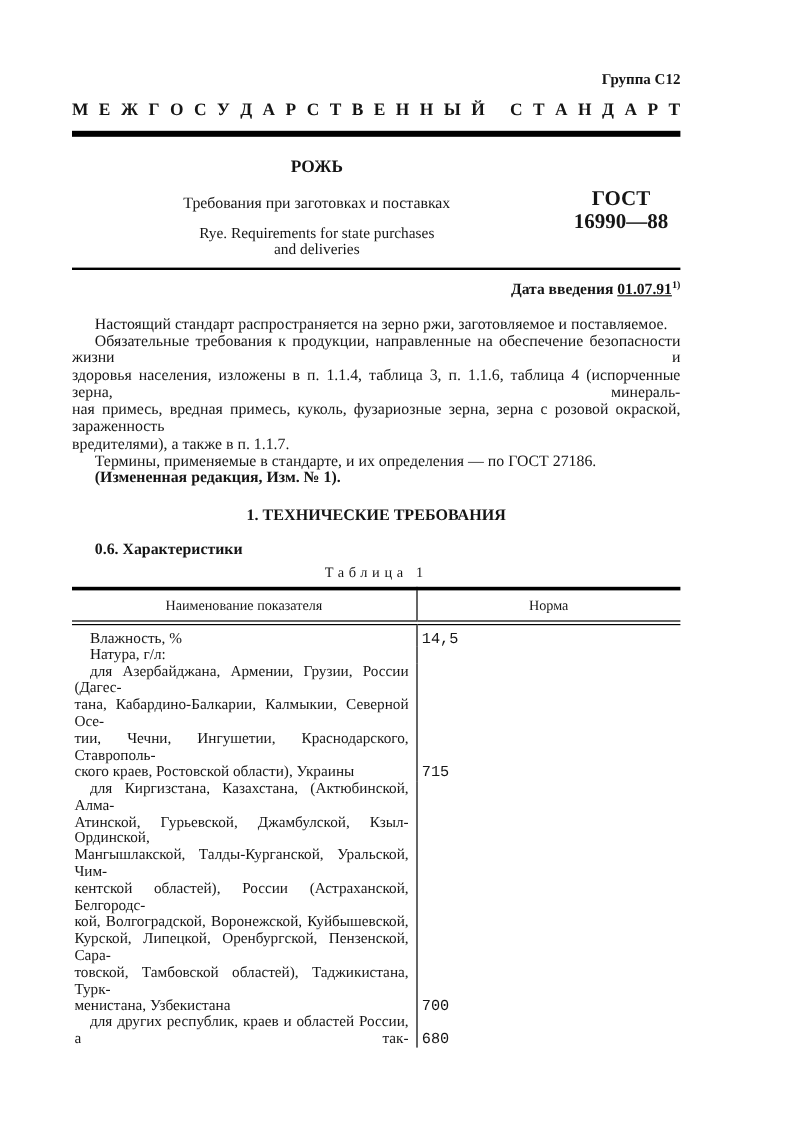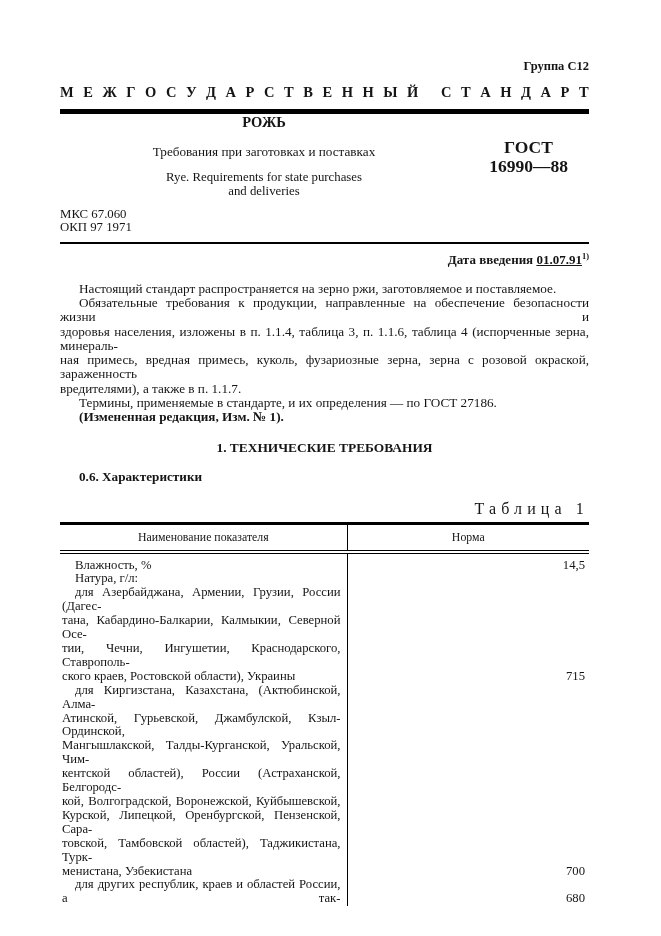--- a/index.html
+++ b/index.html
@@ -1,71 +1,71 @@
 <!DOCTYPE html>
 <html lang="ru"><head>
 <meta charset="utf-8">
 <style>
   html, body { margin: 0; padding: 0; background: #ffffff; }
   .page {
     position: relative;
     width: 661px; height: 936px;
     box-sizing: border-box;
-    padding: 60px 72px 0 60px;
+    padding: 60px 94px 0 60px;
     background: #ffffff;
     font-family: "Liberation Serif", "DejaVu Serif", serif;
     color: #151515;
     overflow: hidden;
   }
   .rule { background: #000; }
   .rule-thick  { height: 4.5px; margin-top: 9px; }
   .rule-med    { height: 2.2px; margin-top: 7px; }
 
   .group-label { text-align: right; font-weight: bold; font-size: 12.5px; line-height: 13px; }
 
   .std-type {
     margin-top: 11px;
     font-weight: bold; font-size: 14.5px; line-height: 16px;
     display: flex; justify-content: space-between;
   }
 
   .title-row { display: flex; }
   .title-left { width: 408px; }
   .title-right { flex: 1 1 auto; text-align: center; font-weight: bold;
-                 font-size: 17.5px; line-height: 19.5px; margin-top: 24px; }
-  .doc-title    { text-align: center; font-weight: bold; font-size: 14.5px; }
+                 font-size: 17.5px; line-height: 19.5px; margin-top: 42px; }
+  .doc-title    { margin-top: 17px; text-align: center; font-weight: bold; font-size: 14.5px; }
   .doc-subtitle { margin-top: 13px; text-align: center; font-weight: normal; font-size: 13.2px; }
   .subtitle-en  { margin-top: 10px; text-align: center; font-size: 12.8px; line-height: 14.5px; }
   .codes        { margin-top: 9px;  font-size: 12.8px; line-height: 13.5px; }
 
   .date-line { margin-top: 8px; text-align: right; font-weight: bold; font-size: 13px; }
   .date-value { text-decoration: underline; }
   sup { font-size: 8.5px; vertical-align: super; line-height: 0; }
 
   .intro { margin-top: 14px; font-size: 13.2px; line-height: 14.3px; }
   .tline { text-align: justify; text-align-last: justify; }
   .tline.lastline { text-align-last: left; }
   .tline.ind { text-indent: 19px; }
   .para.bold { font-weight: bold; }
 
   .section-heading { margin-top: 15px; text-align: center; font-weight: bold; font-size: 13.4px; }
   .sub-heading { margin-top: 13px; font-weight: bold; font-size: 13.2px; padding-left: 19px; }
   .clause { margin-top: 1px; font-size: 13.2px; line-height: 14.3px; }
 
-  .table-caption { margin-top: 15px; text-align: right; font-size: 16px; letter-spacing: 0.32em; }
+  .table-caption { margin-top: 4px; text-align: center; font-size: 12px; letter-spacing: 0.32em; }
 
   .t1 { width: 100%; border-collapse: collapse; margin-top: 4px;
         border-top: 3px solid #000; font-size: 12.7px; line-height: 13.9px; }
   .t1 col.c1 { width: 287px; }
   .t1 th { font-weight: normal; font-size: 11.8px; padding: 6px 4px 5px;
            border-bottom: 4px double #000; }
   .t1 th:first-child, .t1 td:first-child { border-right: 1.3px solid #000; }
   .t1 td { vertical-align: bottom; }
   .t1 td.cell-ind  { padding: 0 6px 0 2px; }
-  .t1 td.cell-norm { padding: 0 4px; text-align: right; }
+  .t1 td.cell-norm { padding: 0 4px; text-align: left; font-family: Liberation Mono, monospace; }
   .t1 tbody tr:first-child td { padding-top: 5px; }
   .cell-ind .tline.ind { text-indent: 13px; }
 </style>
 </head>
 <body>
 
 <div class="page">
 
   <div class="group-label">Группа С12</div>
 
@@ -102,24 +102,20 @@
   <div class="rule rule-thick"></div>
 
   <div class="title-row">
     <div class="title-left">
       <div class="doc-title">РОЖЬ</div>
       <div class="doc-subtitle">Требования при заготовках и поставках</div>
       <div class="subtitle-en">
         <div>Rye. Requirements for state purchases</div>
         <div>and deliveries</div>
       </div>
-      <div class="codes">
-        <div>МКС 67.060</div>
-        <div>ОКП 97 1971</div>
-      </div>
     </div>
     <div class="title-right">
       <div>ГОСТ</div>
       <div>16990—88</div>
     </div>
   </div>
 
   <div class="rule rule-med"></div>
 
   <div class="date-line">

